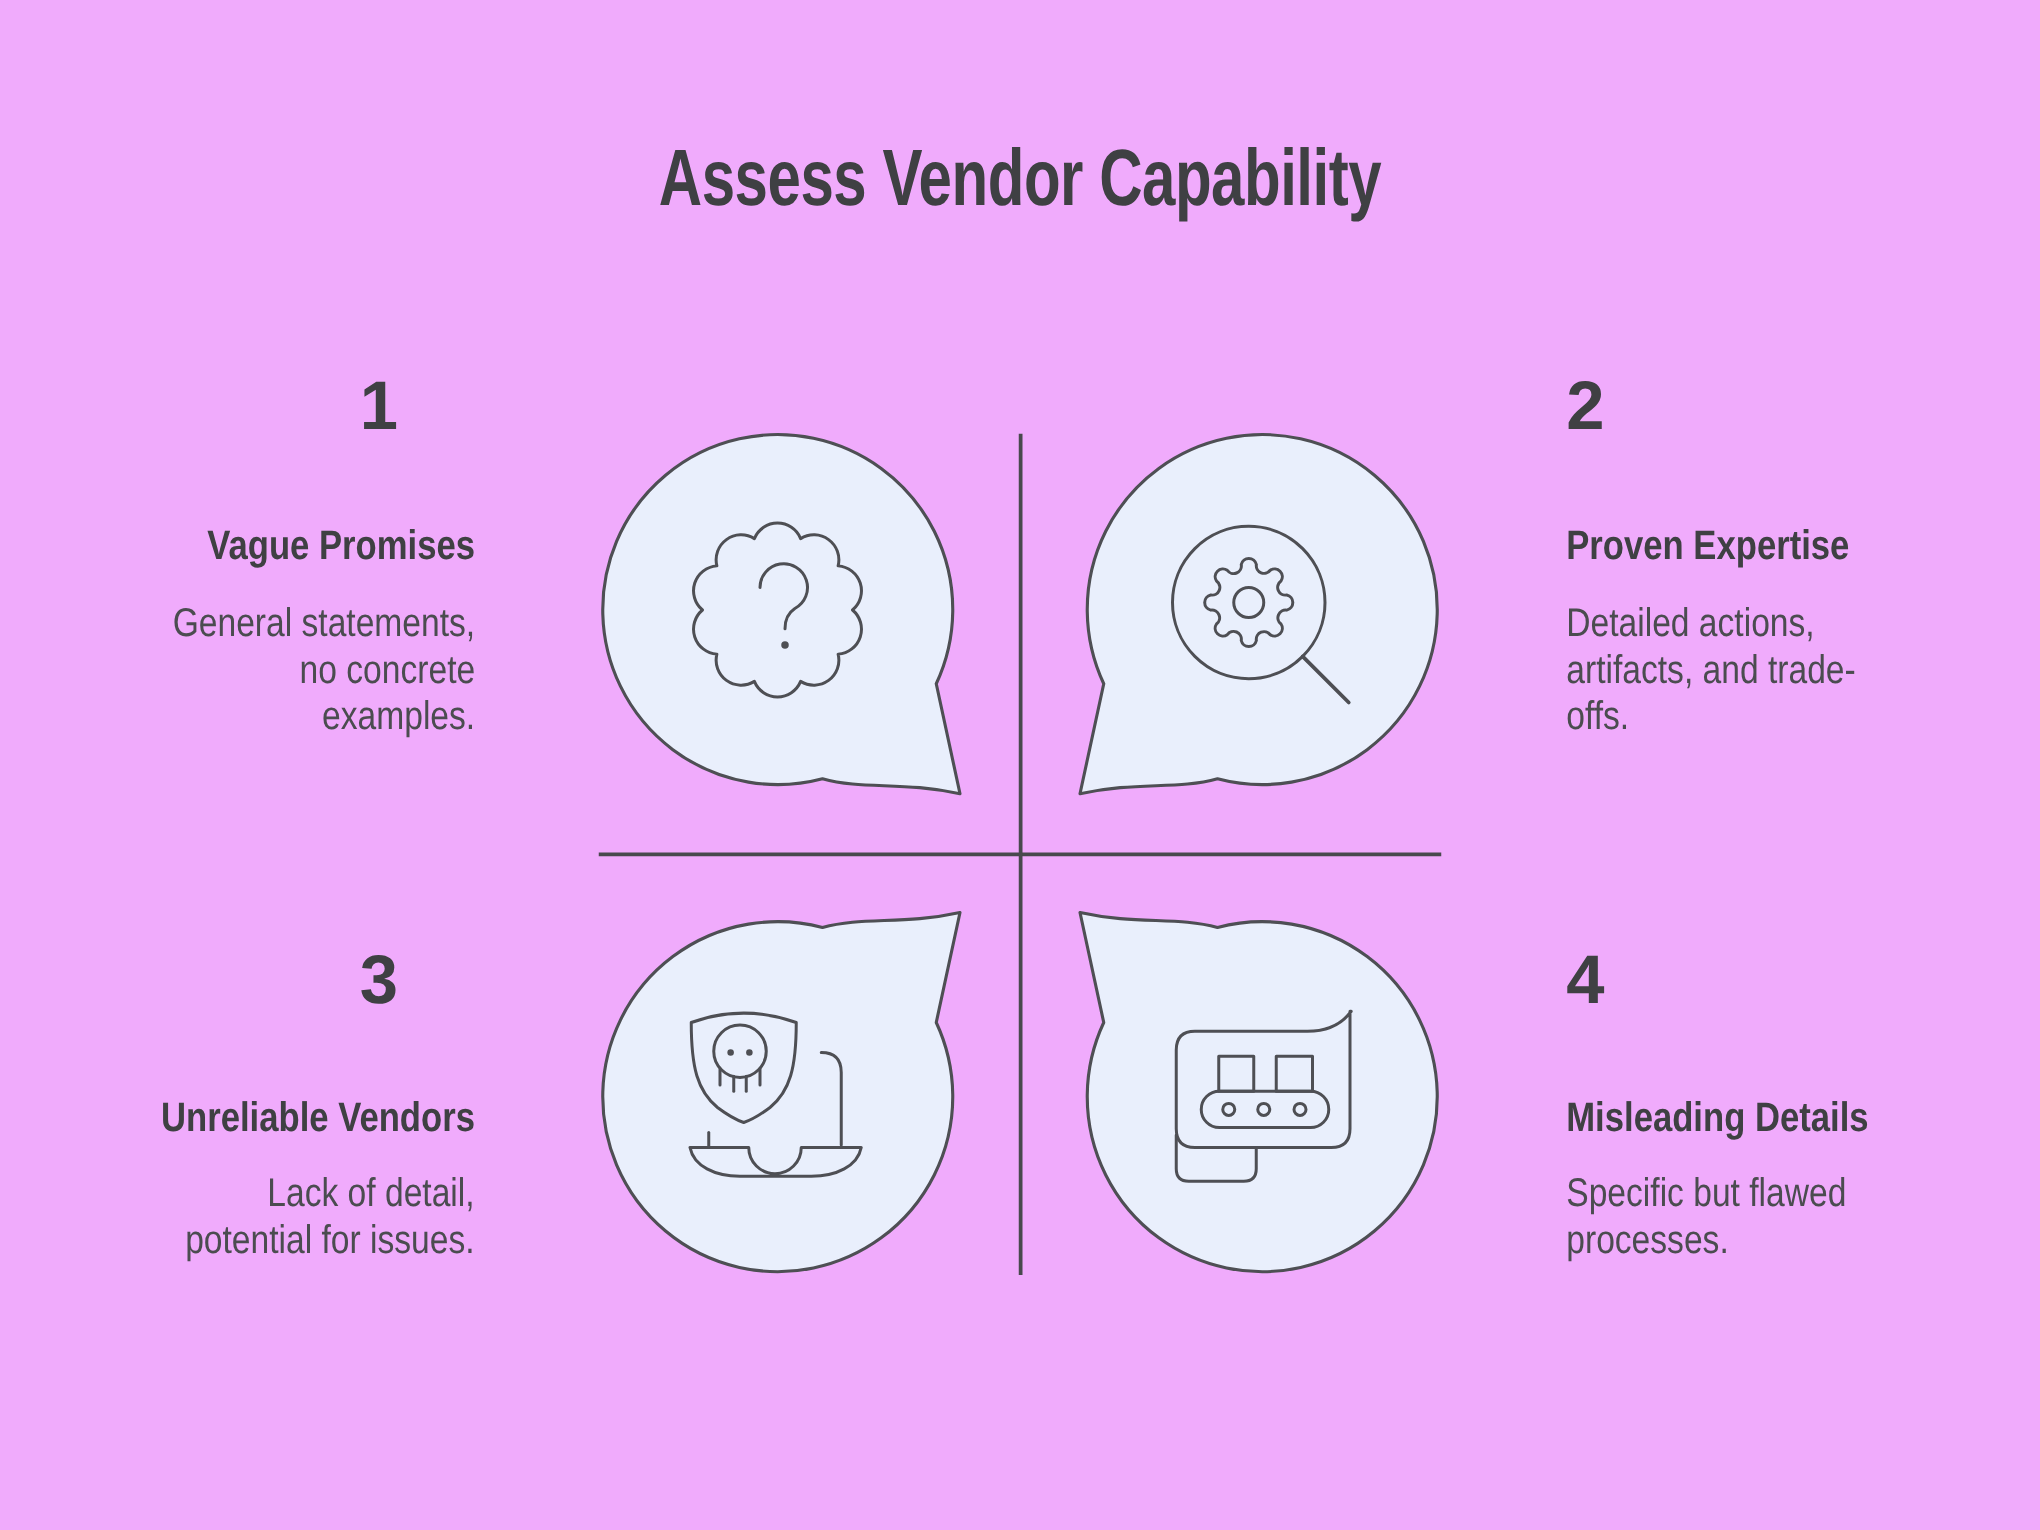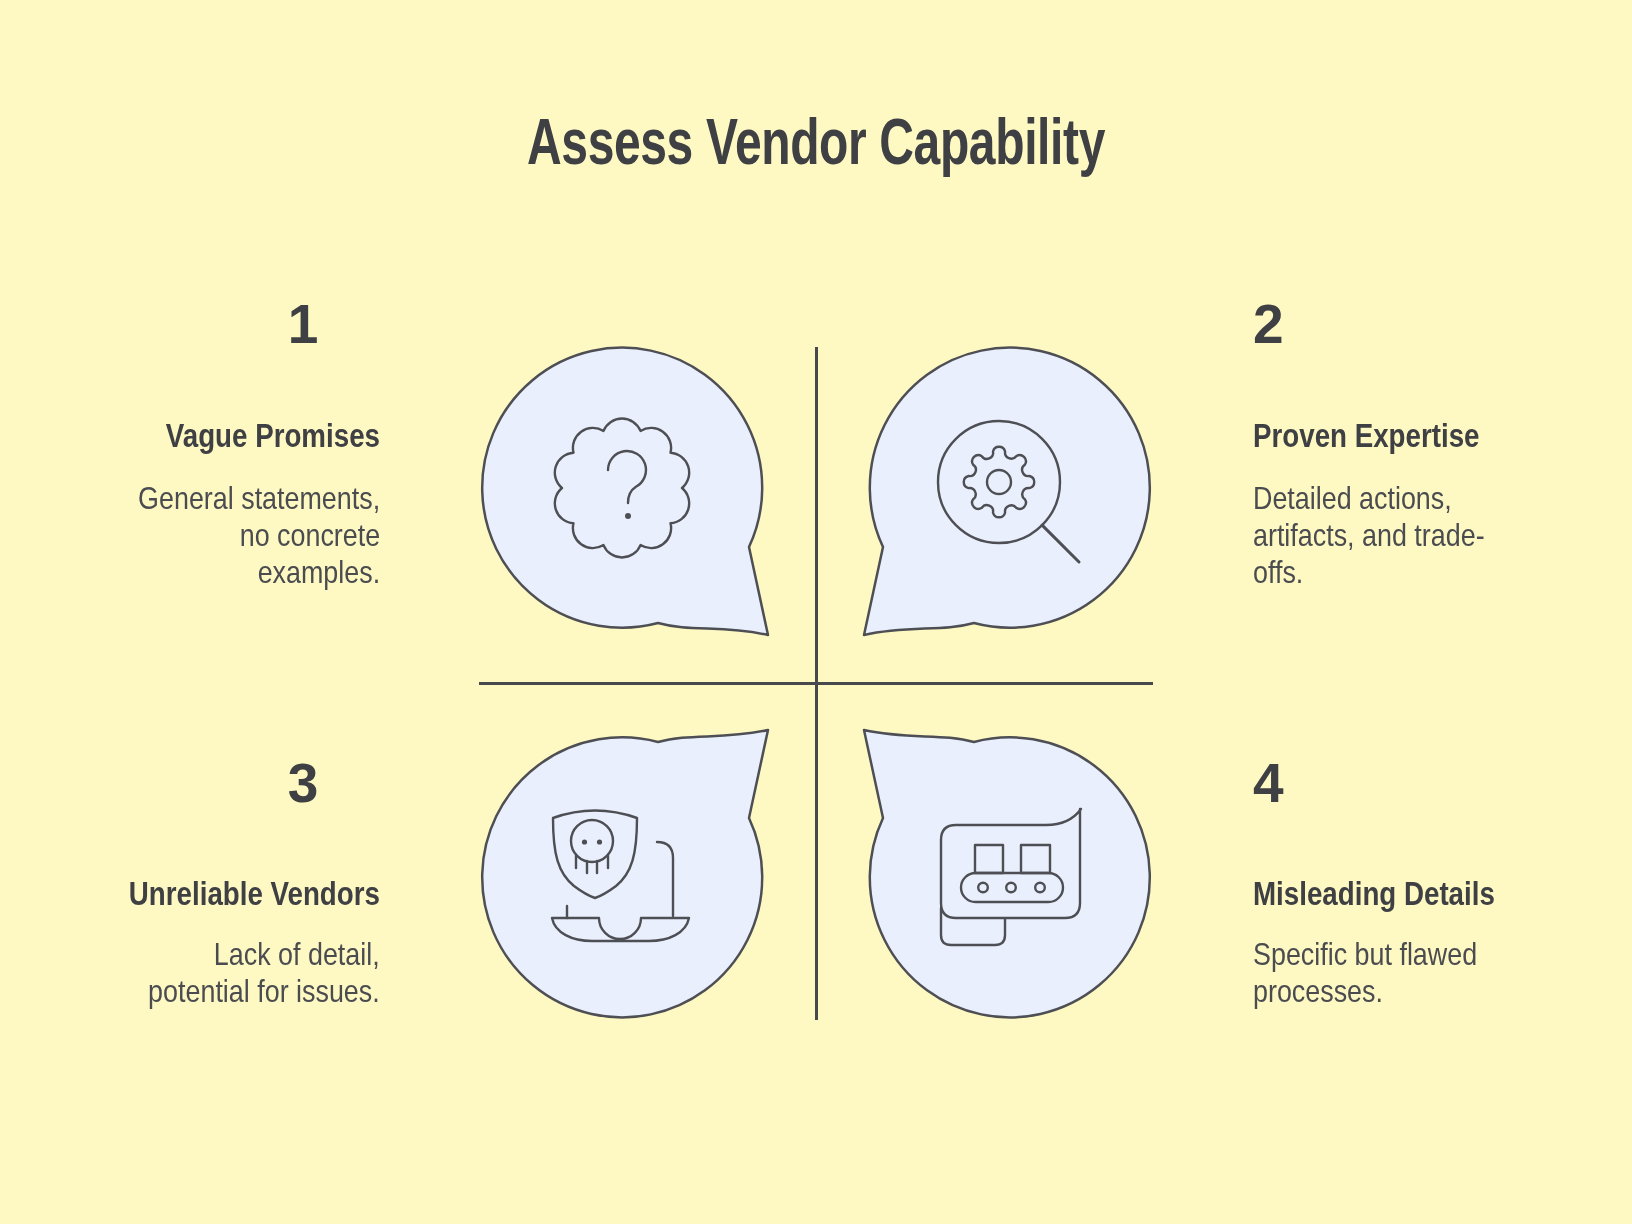--- a/index.html
+++ b/index.html
@@ -6,21 +6,21 @@
     --bubble_fill:#e9effc;
     --outline:#4e4f54;
     --heading_text:#3f4043;
     --body_text:#4b4c50;
     --line_color:#48494d;
   }
   *{margin:0;padding:0;box-sizing:border-box;}
   html,body{background:#ffffff;}
   body{font-family:"Liberation Sans","DejaVu Sans",sans-serif;}
   .canvas{
-    position:relative;width:1632px;height:1224px;background:#fef9c3;overflow:hidden;
+    position:relative;width:1632px;height:1224px;background:#f0abfc;overflow:hidden;
   }
   .title{
     position:absolute;top:110px;left:0;width:100%;text-align:center;
     font-size:64px;font-weight:bold;color:var(--heading_text);
     transform:scaleX(0.75);transform-origin:50% 0;line-height:1;letter-spacing:-0.5px;
   }
   .qnum{
     position:absolute;font-size:55px;font-weight:bold;color:var(--heading_text);line-height:1;
   }
   .qnum.right-side{left:203px;width:200px;text-align:center;}

